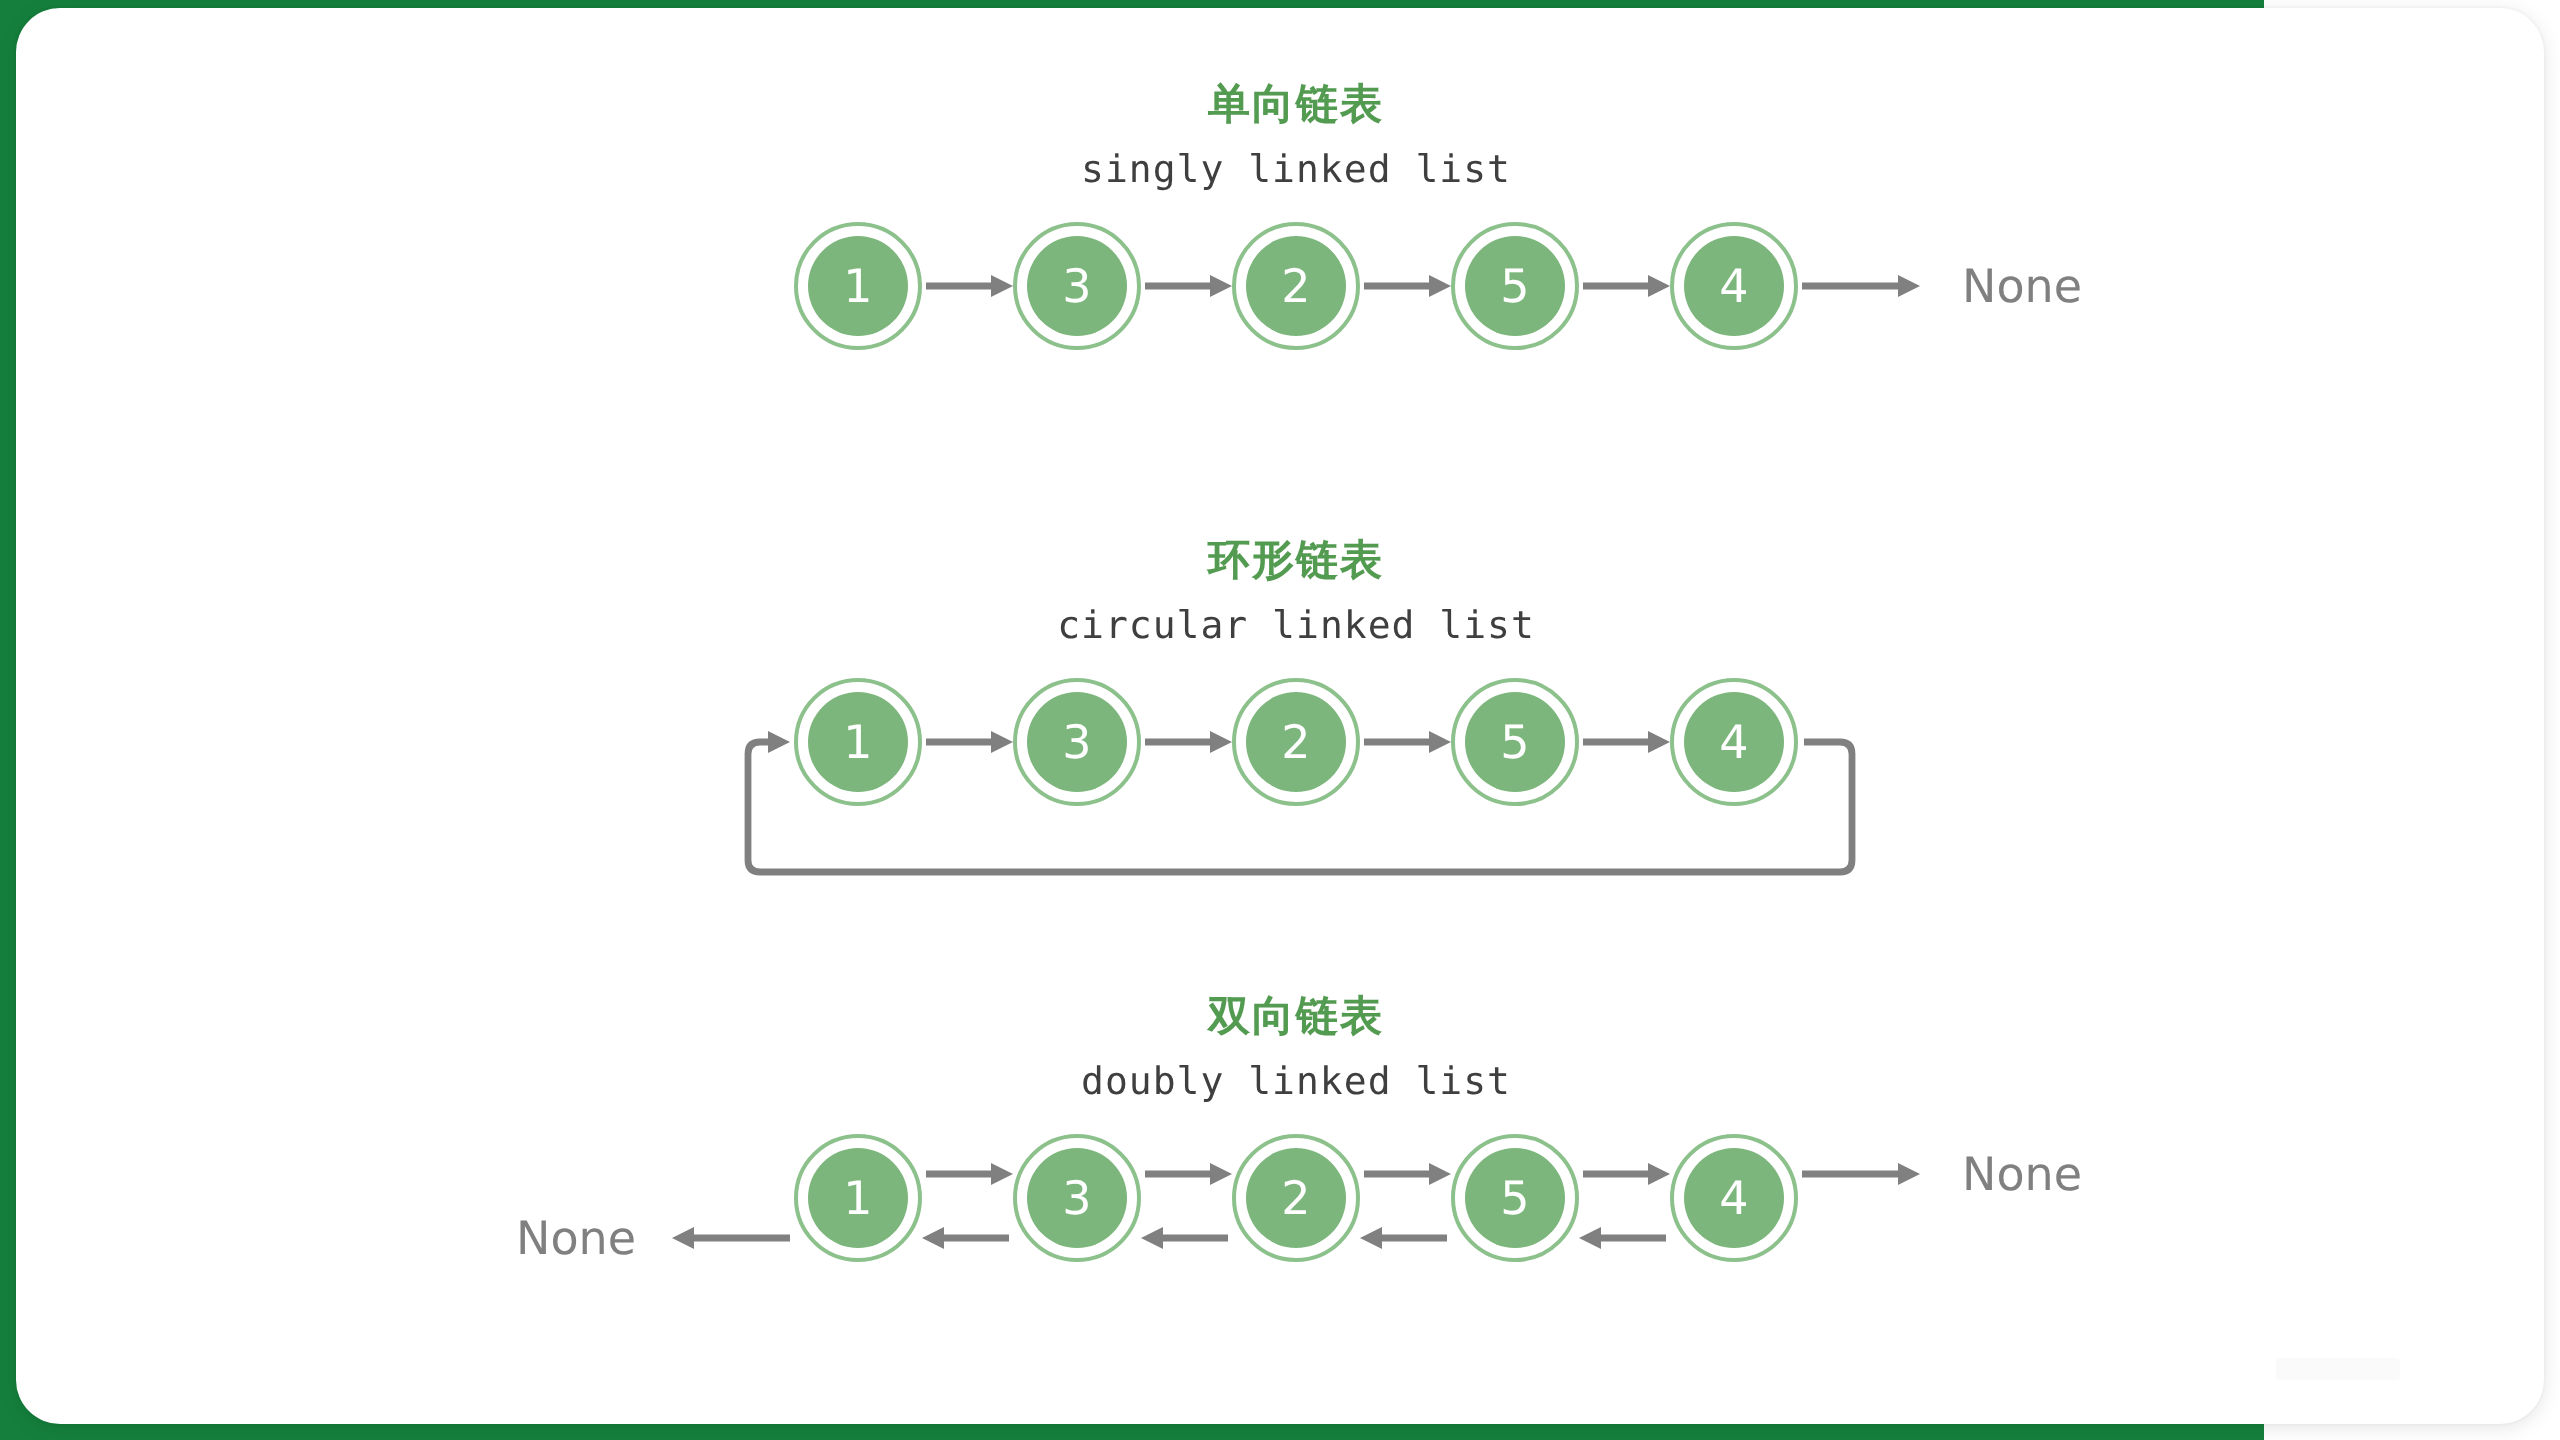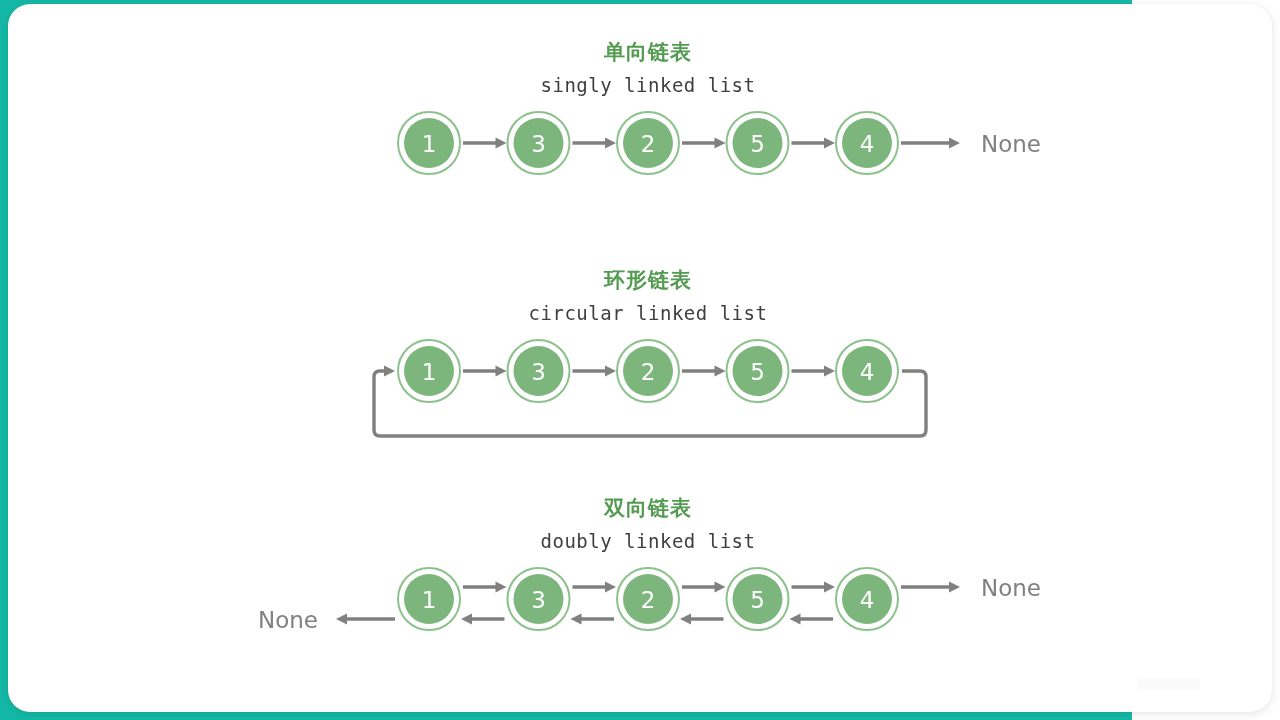--- a/index.html
+++ b/index.html
@@ -8,21 +8,21 @@
     width: 1280px;
     height: 720px;
     background: #ffffff;
     font-family: "Liberation Sans", sans-serif;
     overflow: hidden;
   }
   #page {
     position: relative;
     width: 1132px;
     height: 720px;
-    background: #14b8a6;
+    background: #15803d;
   }
   .card {
     position: absolute;
     left: 8px;
     top: 4px;
     width: 1264px;
     height: 708px;
     background: #ffffff;
     border-radius: 22px;
     box-shadow: 0 2px 10px rgba(0,0,0,0.10), 0 0 2px rgba(0,0,0,0.06);

